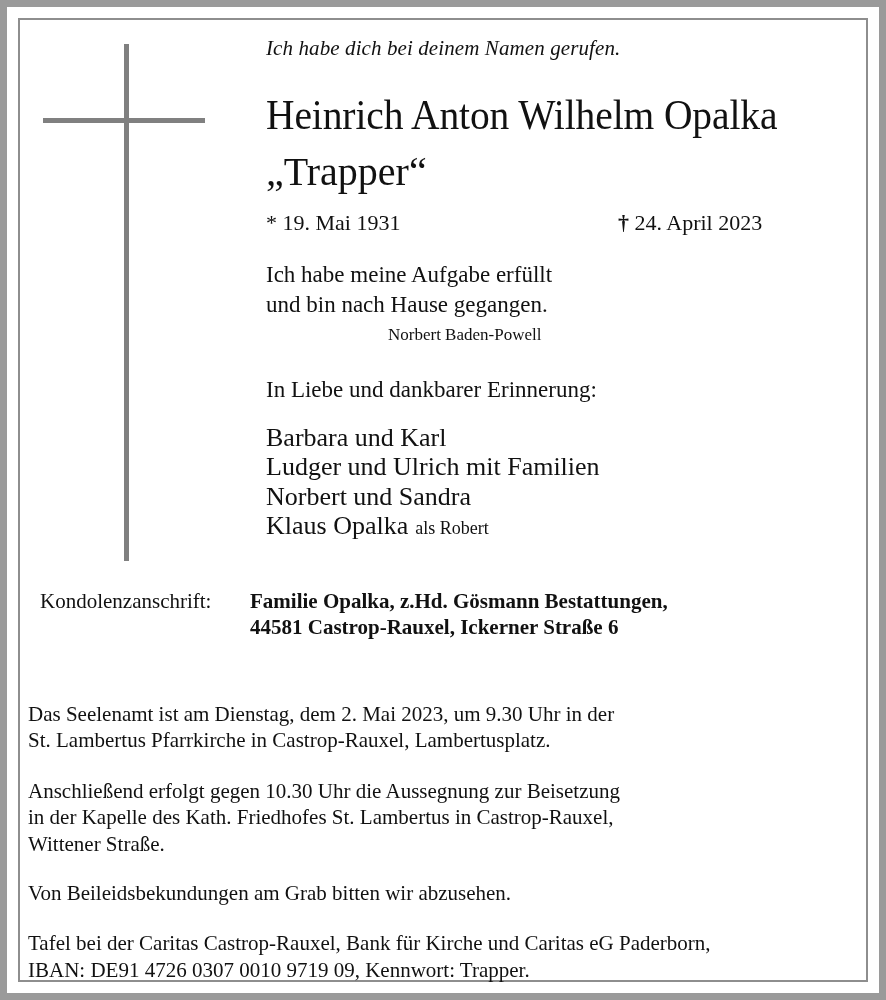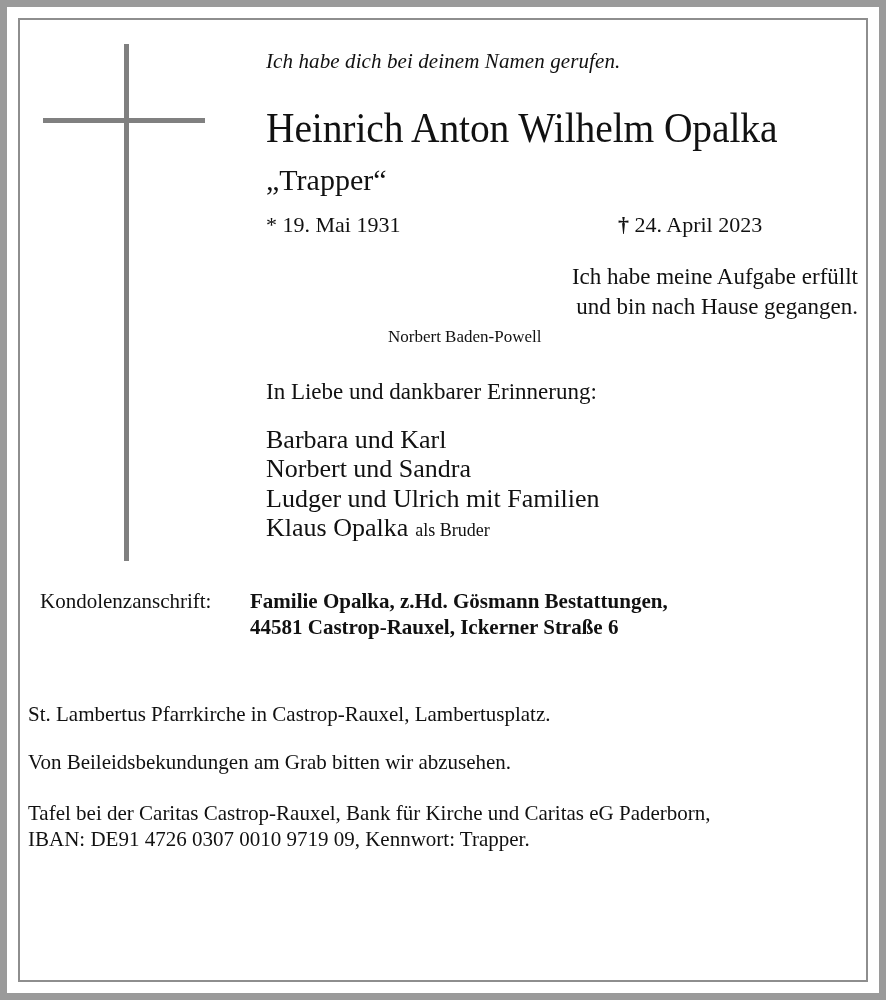--- a/index.html
+++ b/index.html
@@ -68,21 +68,20 @@
     height: 5px;
     background: #808080;
   }
 
   
   .col {
     position: absolute;
     left: 246px;
     top: 0;
     right: 8px;
-    margin-top: 13px;
   }
 
   .motto {
     font-style: italic;
     font-size: 21px;
     line-height: 1.1;
     padding-top: 17px;
     letter-spacing: .1px;
   }
 
@@ -90,41 +89,40 @@
     font-size: 42px;
     line-height: 1.08;
     padding-top: 33px;
     white-space: nowrap;
     transform: scaleX(.94);
     transform-origin: left center;
     letter-spacing: -.1px;
   }
 
   .nickname {
-    font-size: 30px;
+    font-size: 40px;
     line-height: 1.1;
     padding-top: 12px;
   }
 
   .dates {
     position: relative;
     font-size: 22px;
     line-height: 1.1;
     padding-top: 17px;
     height: 26px;
   }
   .dates .born { position: absolute; left: 0; top: 17px; text-align: right; }
   .dates .died { position: absolute; left: 352px; top: 17px; }
   .dagger { font-weight: bold; }
 
   .verse {
     font-size: 23px;
     line-height: 1.28;
     padding-top: 23px;
-    text-align: right;
   }
   .verse-author {
     font-size: 17px;
     line-height: 1.2;
     padding-top: 6px;
     padding-left: 122px;
   }
 
   .inmemory {
     font-size: 23px;
@@ -200,41 +198,47 @@
       <div class="verse">
         <div>Ich habe meine Aufgabe erfüllt</div>
         <div>und bin nach Hause gegangen.</div>
       </div>
       <div class="verse-author">Norbert Baden-Powell</div>
 
       <div class="inmemory">In Liebe und dankbarer Erinnerung:</div>
 
       <div class="family">
         <div class="family-line"><span>Barbara und Karl</span><span class="rel"></span></div>
+        <div class="family-line"><span>Ludger und Ulrich mit Familien</span><span class="rel"></span></div>
         <div class="family-line"><span>Norbert und Sandra</span><span class="rel"></span></div>
-        <div class="family-line"><span>Ludger und Ulrich mit Familien</span><span class="rel"></span></div>
-        <div class="family-line"><span>Klaus Opalka</span><span class="rel">als Bruder</span></div>
+        <div class="family-line"><span>Klaus Opalka</span><span class="rel">als Robert</span></div>
       </div>
 
     </div>
 
     <div class="lower">
 
       <div class="condolence">
         <span class="label">Kondolenzanschrift:</span>
         <div class="addr">
           <div>Familie Opalka, z.Hd. Gösmann Bestattungen,</div>
           <div>44581 Castrop-Rauxel, Ickerner Straße 6</div>
         </div>
       </div>
 
       <div class="para first">
+        <div>Das Seelenamt ist am Dienstag, dem 2. Mai 2023, um 9.30 Uhr in der</div>
         <div>St. Lambertus Pfarrkirche in Castrop-Rauxel, Lambertusplatz.</div>
       </div>
 
+      <div class="para">
+        <div>Anschließend erfolgt gegen 10.30 Uhr die Aussegnung zur Beisetzung</div>
+        <div>in der Kapelle des Kath. Friedhofes St. Lambertus in Castrop-Rauxel,</div>
+        <div>Wittener Straße.</div>
+      </div>
 
       <div class="para tight">
         <div>Von Beileidsbekundungen am Grab bitten wir abzusehen.</div>
       </div>
 
       <div class="para">
         <div>Tafel bei der Caritas Castrop-Rauxel, Bank für Kirche und Caritas eG Paderborn,</div>
         <div>IBAN: DE91 4726 0307 0010 9719 09, Kennwort: Trapper.</div>
       </div>
 

